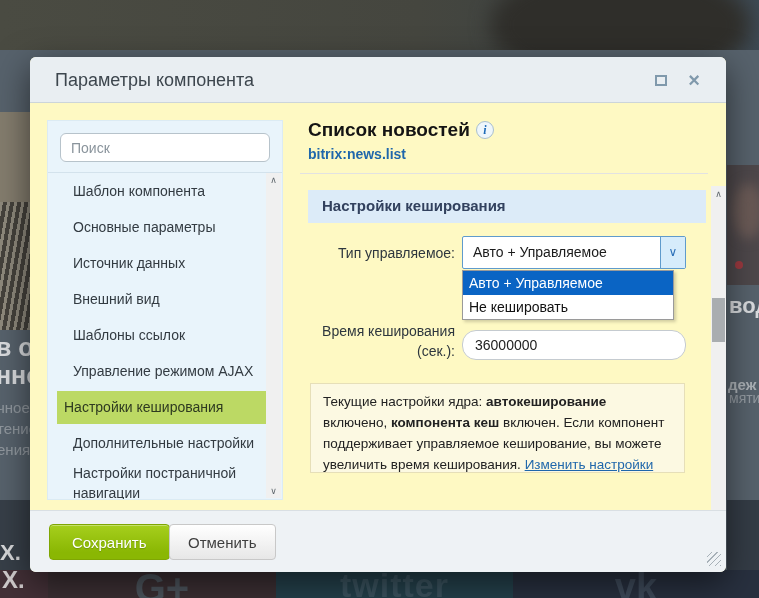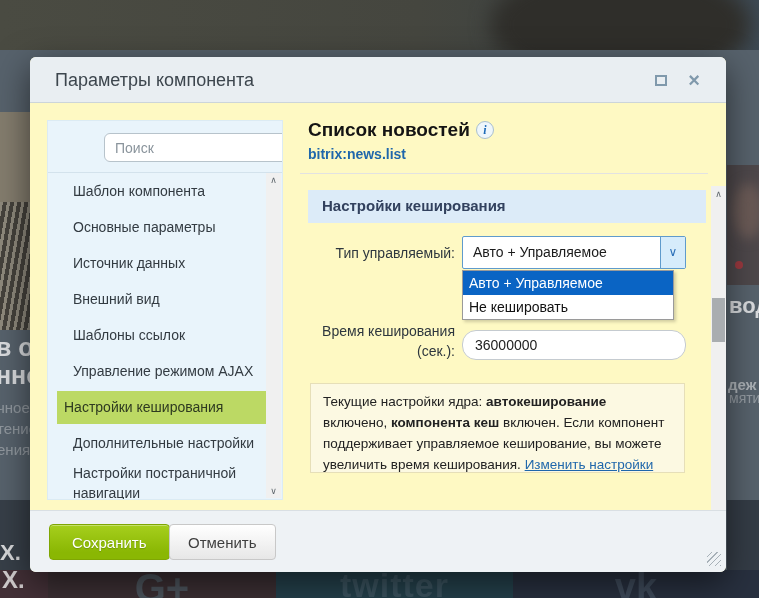--- a/index.html
+++ b/index.html
@@ -45,21 +45,21 @@
     border-bottom:1px solid #ccd5da; border-radius:6px 6px 0 0; }
   .dlg-title { position:absolute; left:25px; top:0; line-height:46px; font-size:18px; color:#3d464e; }
   .btn-max { position:absolute; right:59px; top:18px; width:12px; height:11px; border:2px solid #8099ac; cursor:pointer; }
   .btn-close { position:absolute; right:26px; top:8px; font-size:20px; font-weight:bold; color:#8099ac; cursor:pointer; line-height:30px; }
 
   
   .sidebar { position:absolute; left:17px; top:63px; width:236px; height:380px; background:#e9f4fb;
     border:1px solid #dcebf3; overflow:hidden; }
   .search { position:absolute; left:12px; top:12px; width:210px; height:29px; border:1px solid #b7c3cb;
     border-radius:6px; background:#fff; font-size:14px; color:#333; padding:0 10px; outline:none;
-    font-family:"Liberation Sans","DejaVu Sans",sans-serif;margin-left:44px; }
+    font-family:"Liberation Sans","DejaVu Sans",sans-serif; }
   .search::placeholder { color:#8a949c; opacity:1; }
   .side-divider { position:absolute; left:0; top:51px; width:236px; border-top:1px solid #d3e2ec; }
   .side-list { position:absolute; left:0; top:52px; width:219px; }
   .side-item { height:36px; line-height:36px; font-size:14px; color:#333b42; padding-left:16px;
     margin:0 0 0 9px; white-space:nowrap; cursor:pointer; }
   .side-item.two-line { height:44px; line-height:20px; padding-top:2px; white-space:normal; }
   .side-item.selected { background:#bcd964; height:33px; line-height:33px; margin-top:2px; margin-bottom:1px; padding-left:7px; margin-left:9px; margin-right:1px; color:#2e3a20; }
   .side-scroll { position:absolute; right:1px; top:52px; bottom:1px; width:15px; background:#f0f0f0; }
   .scroll-arrow { position:absolute; left:0; width:15px; text-align:center; font-size:9px; color:#5f676d; }
 
@@ -187,21 +187,21 @@
     </div>
 
     <div class="comp-title"><span>Список новостей</span><span class="info-icon">i</span></div>
     <div class="comp-code">bitrix:news.list</div>
     <div class="main-divider"></div>
 
     <div class="section-band">
       <span>Настройки кеширования</span>
     </div>
 
-    <div class="lbl lbl-type">Тип управляемый:</div>
+    <div class="lbl lbl-type">Тип управляемое:</div>
 
     <div class="select">
       <span class="select-value">Авто + Управляемое</span>
       <span class="select-arrow-box"><span>∨</span></span>
     </div>
 
     <div class="dropdown">
       <div class="dd-option highlight">Авто + Управляемое</div>
       <div class="dd-option">Не кешировать</div>
     </div>

